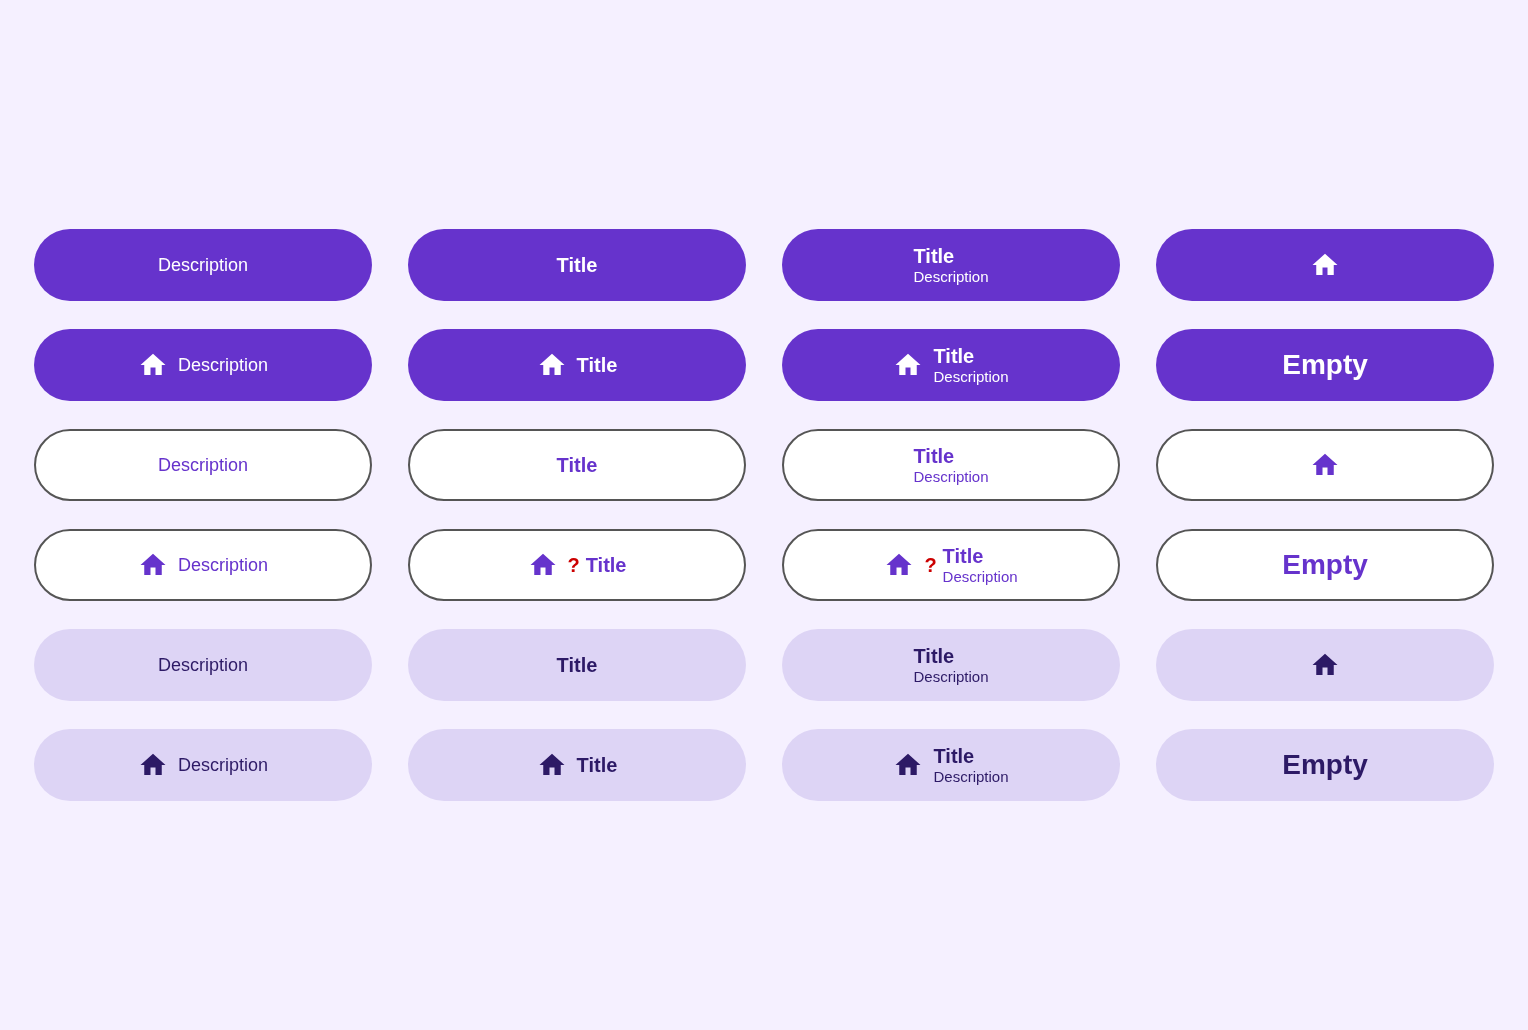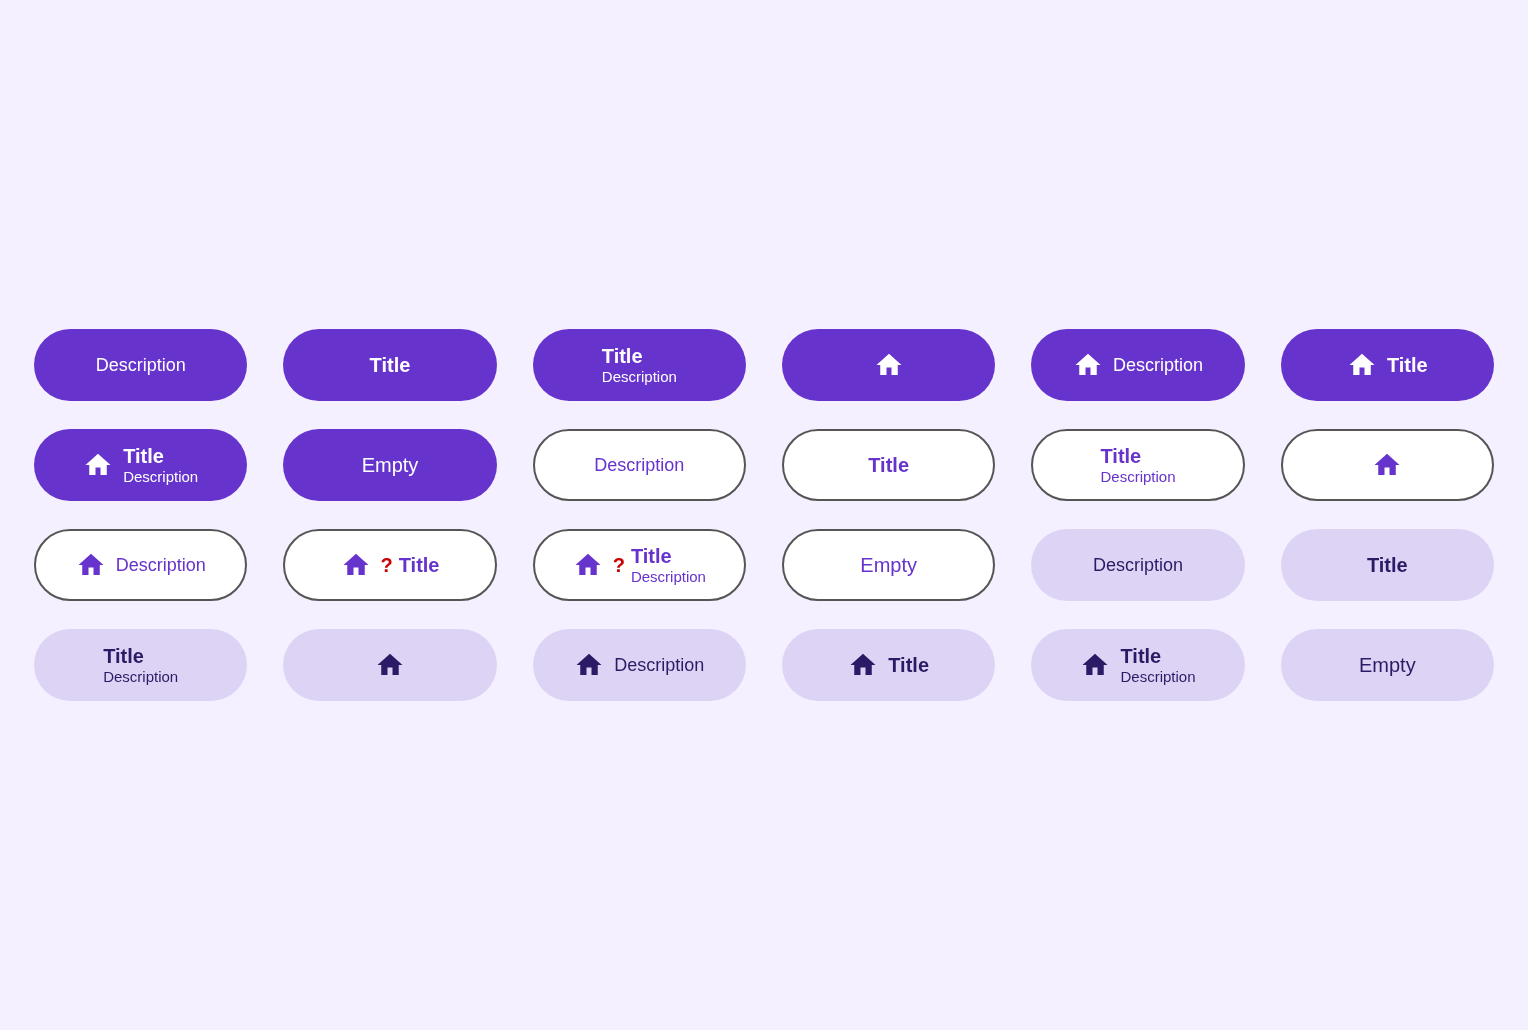--- a/index.html
+++ b/index.html
@@ -9,21 +9,21 @@
       font-family: 'Segoe UI', Arial, sans-serif;
       display: flex;
       align-items: center;
       justify-content: center;
       min-height: 100vh;
       padding: 30px;
     }
 
     .grid {
       display: grid;
-      grid-template-columns: repeat(6, 1fr);
+      grid-template-columns: repeat(4, 1fr);
       gap: 28px 36px;
       max-width: 1460px;
       width: 100%;
     }
 
     
     .btn {
       display: flex;
       align-items: center;
       justify-content: center;
@@ -111,22 +111,22 @@
     
     .question-mark {
       color: #cc0000;
       font-weight: 900;
       font-size: 20px;
       margin-right: -4px;
     }
 
     
     .btn-empty-text {
-      font-weight: 400;
-      font-size: 20px;
+      font-weight: 700;
+      font-size: 28px;
     }
 
     .btn-filled .btn-empty-text { color: #fff; }
     .btn-outline .btn-empty-text { color: #6633cc; }
     .btn-light .btn-empty-text { color: #2d1a66; }
   </style>
 </head>
 <body>
 
 <div class="grid">

